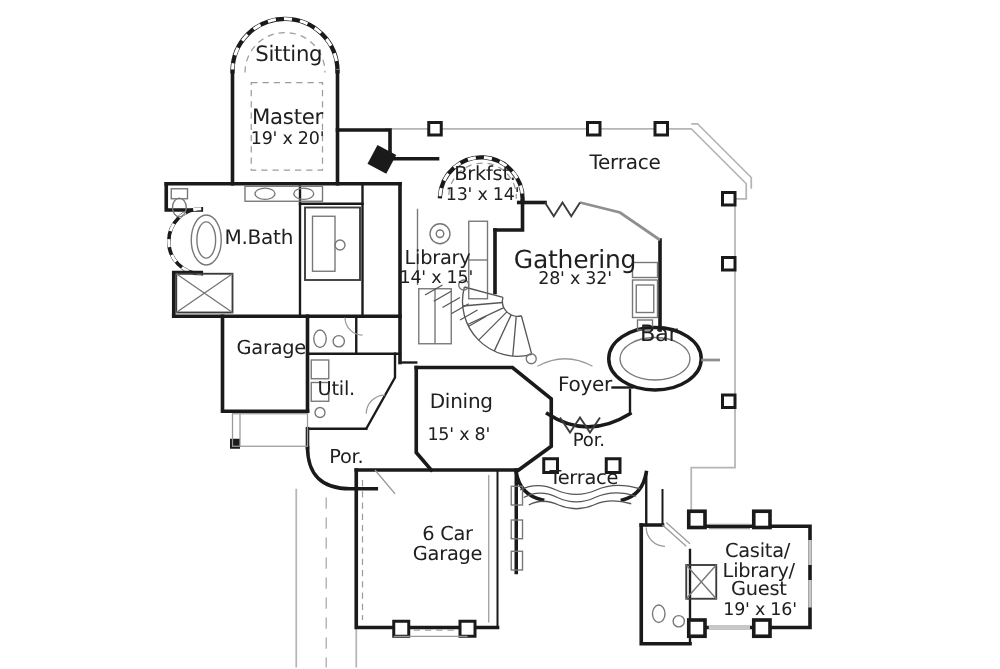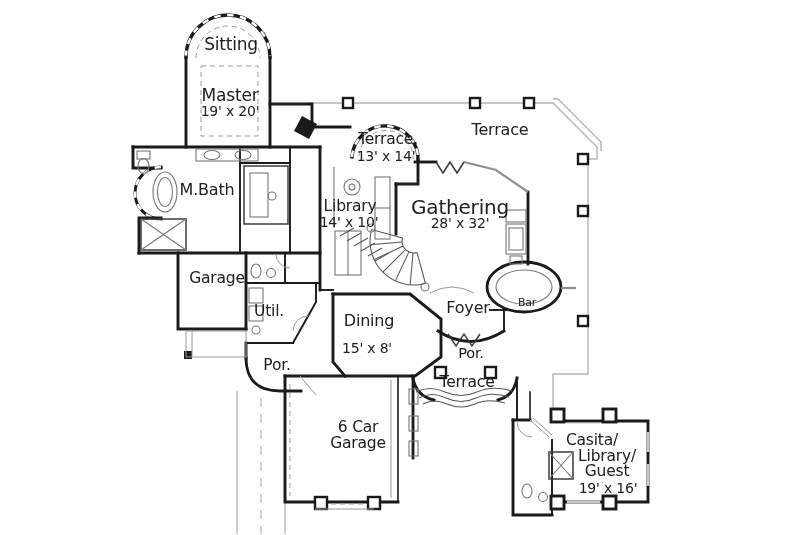--- a/index.html
+++ b/index.html
@@ -213,36 +213,36 @@
       <path class="stair" d="M 419 398 Q 432 391 446 398 Q 461 405 476 398 Q 491 391 509 397"></path>
       <path class="stair" d="M 423 404 Q 434 398 447 404 Q 461 410 475 404 Q 488 398 505 403"></path>
     </g>
   </svg>
 
   <div>
     <div class="lbl" style="left:231px;top:44px;font-size:17px">Sitting</div>
     <div class="lbl" style="left:230px;top:95px;font-size:17px">Master</div>
     <div class="lbl" style="left:230px;top:111px;font-size:14px">19' x 20'</div>
     <div class="lbl" style="left:207px;top:190px;font-size:16px">M.Bath</div>
-    <div class="lbl" style="left:388px;top:140px;font-size:15.5px">Terrace.</div>
+    <div class="lbl" style="left:388px;top:140px;font-size:15.5px">Brkfst.</div>
     <div class="lbl" style="left:386px;top:156px;font-size:14px">13' x 14'</div>
     <div class="lbl" style="left:500px;top:130px;font-size:16px">Terrace</div>
     <div class="lbl" style="left:350px;top:207px;font-size:15.5px">Library</div>
-    <div class="lbl" style="left:349px;top:222px;font-size:14px">14' x 10'</div>
+    <div class="lbl" style="left:349px;top:222px;font-size:14px">14' x 15'</div>
     <div class="lbl" style="left:460px;top:207px;font-size:20px">Gathering</div>
     <div class="lbl" style="left:460px;top:223px;font-size:14px">28' x 32'</div>
     <div class="lbl" style="left:217px;top:279px;font-size:15.5px">Garage</div>
     <div class="lbl" style="left:269px;top:312px;font-size:15.5px">Util.</div>
     <div class="lbl" style="left:369px;top:321px;font-size:16px">Dining</div>
     <div class="lbl" style="left:367px;top:348px;font-size:14px">15' x 8'</div>
     <div class="lbl" style="left:468px;top:308px;font-size:16px">Foyer</div>
-    <div class="lbl" style="left:527px;top:302px;font-size:11px">Bar</div>
+    <div class="lbl" style="left:527px;top:268px;font-size:18px">Bar</div>
     <div class="lbl" style="left:471px;top:353px;font-size:14.5px">Por.</div>
     <div class="lbl" style="left:467px;top:383px;font-size:15.5px">Terrace</div>
     <div class="lbl" style="left:277px;top:366px;font-size:15.5px">Por.</div>
     <div class="lbl" style="left:358px;top:428px;font-size:15.5px">6 Car</div>
     <div class="lbl" style="left:358px;top:444px;font-size:15.5px">Garage</div>
-    <div class="lbl" style="left:592px;top:441px;font-size:15.5px">Casita/</div>
+    <div class="lbl" style="left:606px;top:441px;font-size:15.5px">Casita/</div>
     <div class="lbl" style="left:607px;top:457px;font-size:15.5px">Library/</div>
     <div class="lbl" style="left:607px;top:472px;font-size:15.5px">Guest</div>
     <div class="lbl" style="left:608px;top:488px;font-size:14px">19' x 16'</div>
   </div>
 </div>
 
 </body></html>

